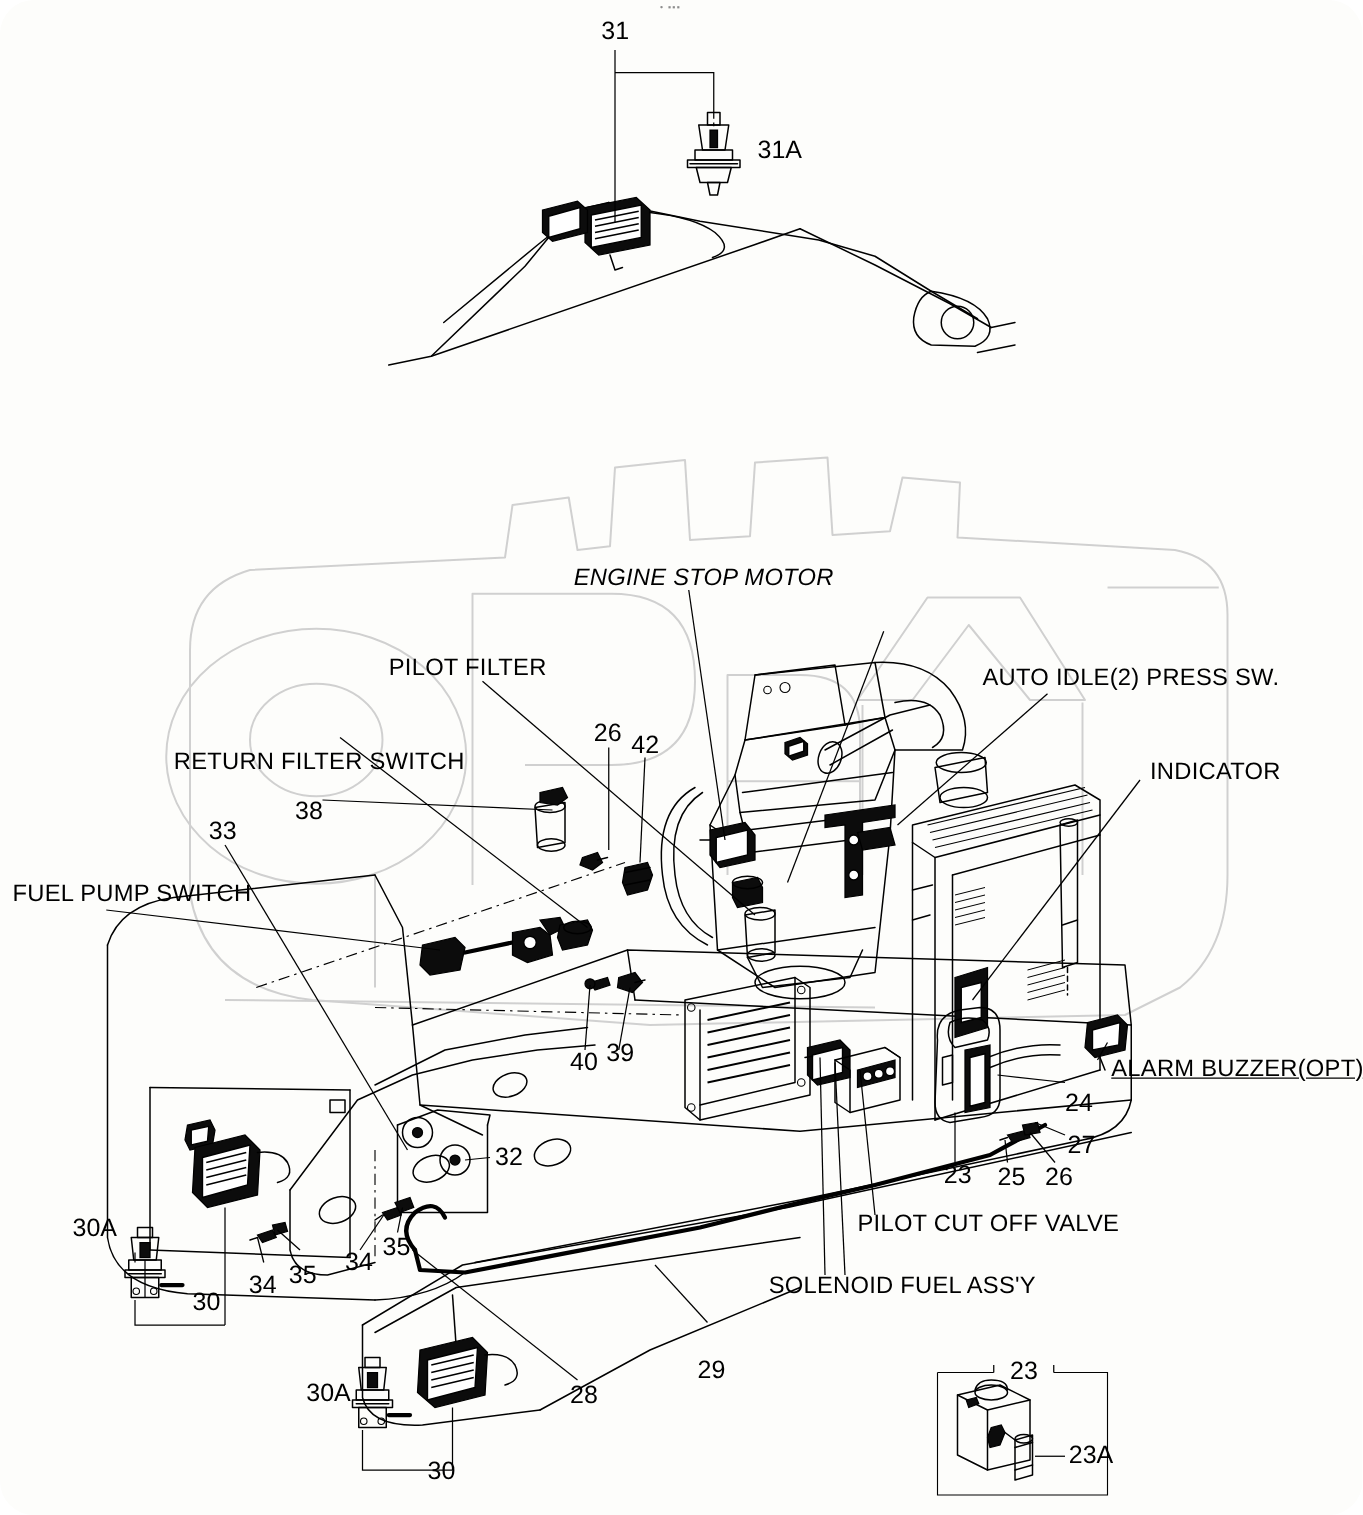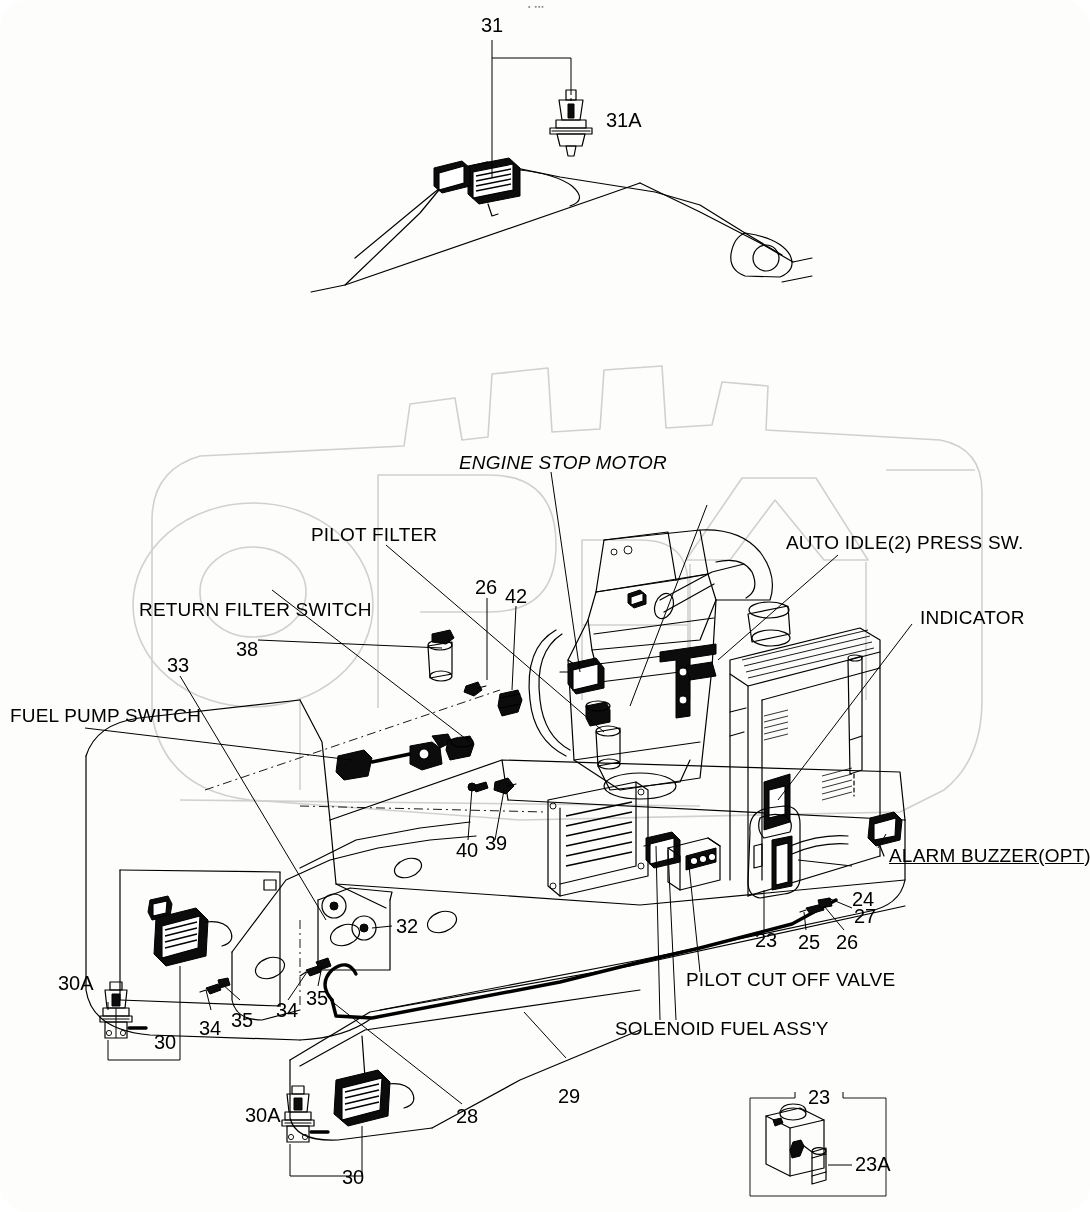--- a/index.html
+++ b/index.html
@@ -551,21 +551,21 @@
 
   <div class="num" style="left:58px;top:973px;">30A</div>
   <div class="num" style="left:154px;top:1032px;">30</div>
   <div class="num" style="left:245px;top:1105px;">30A</div>
   <div class="num" style="left:342px;top:1167px;">30</div>
 
   <div class="num" style="left:456px;top:1106px;">28</div>
   <div class="num" style="left:558px;top:1086px;">29</div>
 
   <div class="num" style="left:755px;top:930px;">23</div>
-  <div class="num" style="left:852px;top:873px;margin-top:16px;">24</div>
+  <div class="num" style="left:852px;top:873px;">24</div>
   <div class="num" style="left:798px;top:932px;">25</div>
   <div class="num" style="left:836px;top:932px;">26</div>
   <div class="num" style="left:854px;top:906px;">27</div>
 
   <div class="num" style="left:808px;top:1087px;">23</div>
   <div class="num" style="left:855px;top:1154px;">23A</div>
 
 </div>
 
 </body></html>

